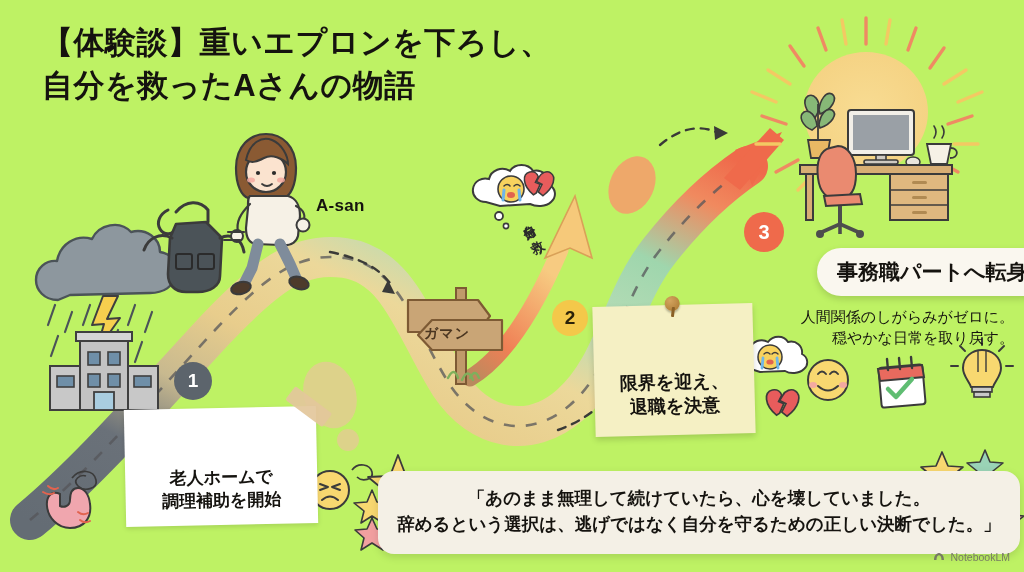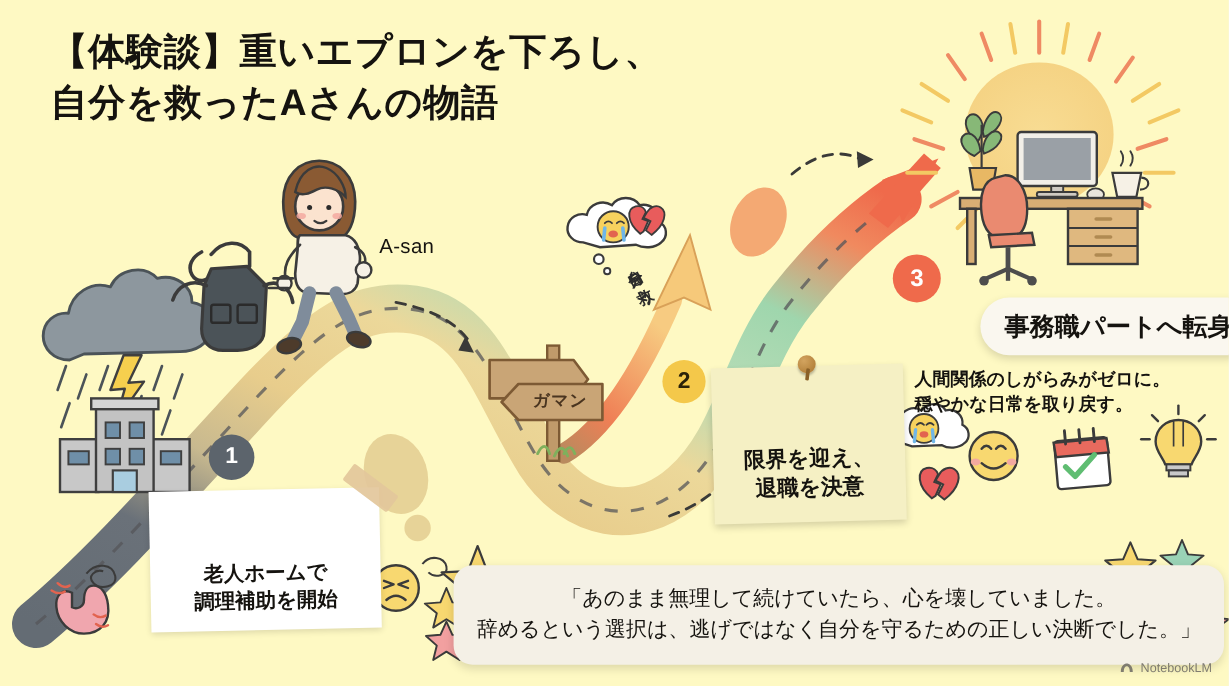--- a/index.html
+++ b/index.html
@@ -2,21 +2,21 @@
 <html><head>
 <meta charset="utf-8">
 <style>
   html,body{margin:0;padding:0;}
   body{
     width:1024px;height:572px;overflow:hidden;
     background:#f7f4ed;
     font-family:"Liberation Sans","DejaVu Sans",sans-serif;
     color:#1d1d1b;
   }
-  #stage{position:relative;width:1024px;height:572px;background:#fef9c3;}
+  #stage{position:relative;width:1024px;height:572px;background:#bef264;}
 
   
   .title{
     position:absolute;left:42px;top:22px;width:620px;
     font-size:31px;font-weight:700;line-height:1.38;
     letter-spacing:.5px;color:#15130f;white-space:pre-line;
   }
 
   
   .roadwrap{position:absolute;left:0;top:0;width:1024px;height:572px;pointer-events:none;}
@@ -63,42 +63,42 @@
   }
 
   .pill{
     position:absolute;left:817px;top:248px;padding:10px 20px;
     background:#faf7ef;border-radius:28px;
     box-shadow:0 3px 7px rgba(0,0,0,.15);
     font-size:21px;font-weight:700;white-space:nowrap;color:#15130f;
   }
 
   .sub-text{
-    position:absolute;font-weight:700;line-height:1.42;text-align:left;
+    position:absolute;font-weight:400;line-height:1.42;text-align:right;
     white-space:pre-line;color:#15130f;
   }
   .sub-left{left:60px;top:484px;width:300px;font-size:15.5px;}
   .sub-mid{left:588px;top:396px;width:225px;font-size:14.5px;}
   .sub-right{left:762px;top:306px;width:252px;font-size:15px;}
 
   .quote{
     position:absolute;left:378px;top:471px;width:610px;padding:14px 16px 16px;
     background:#f4f0e6;border-radius:16px;
     box-shadow:0 3px 8px rgba(0,0,0,.13);
-    font-size:17.5px;font-weight:400;line-height:1.5;text-align:center;
+    font-size:17.5px;font-weight:700;line-height:1.5;text-align:center;
     white-space:pre-line;color:#15130f;
   }
 
   .asan-label{
-    position:absolute;left:316px;top:196px;font-size:17px;font-weight:400;
+    position:absolute;left:316px;top:196px;font-size:17px;font-weight:700;
     color:#15130f;letter-spacing:.3px;
   }
 
   .sign-text{
-    position:absolute;left:424px;top:325px;width:66px;text-align:right;
+    position:absolute;left:424px;top:325px;width:66px;text-align:left;
     font-size:14px;font-weight:700;color:#4a3520;letter-spacing:1px;
   }
   .arrow-text{
     position:absolute;left:520px;top:215px;
     font-size:13px;font-weight:700;color:#2b2b2b;
     writing-mode:vertical-rl;letter-spacing:1px;
     transform:rotate(-28deg);transform-origin:center;
   }
 
   .watermark{

